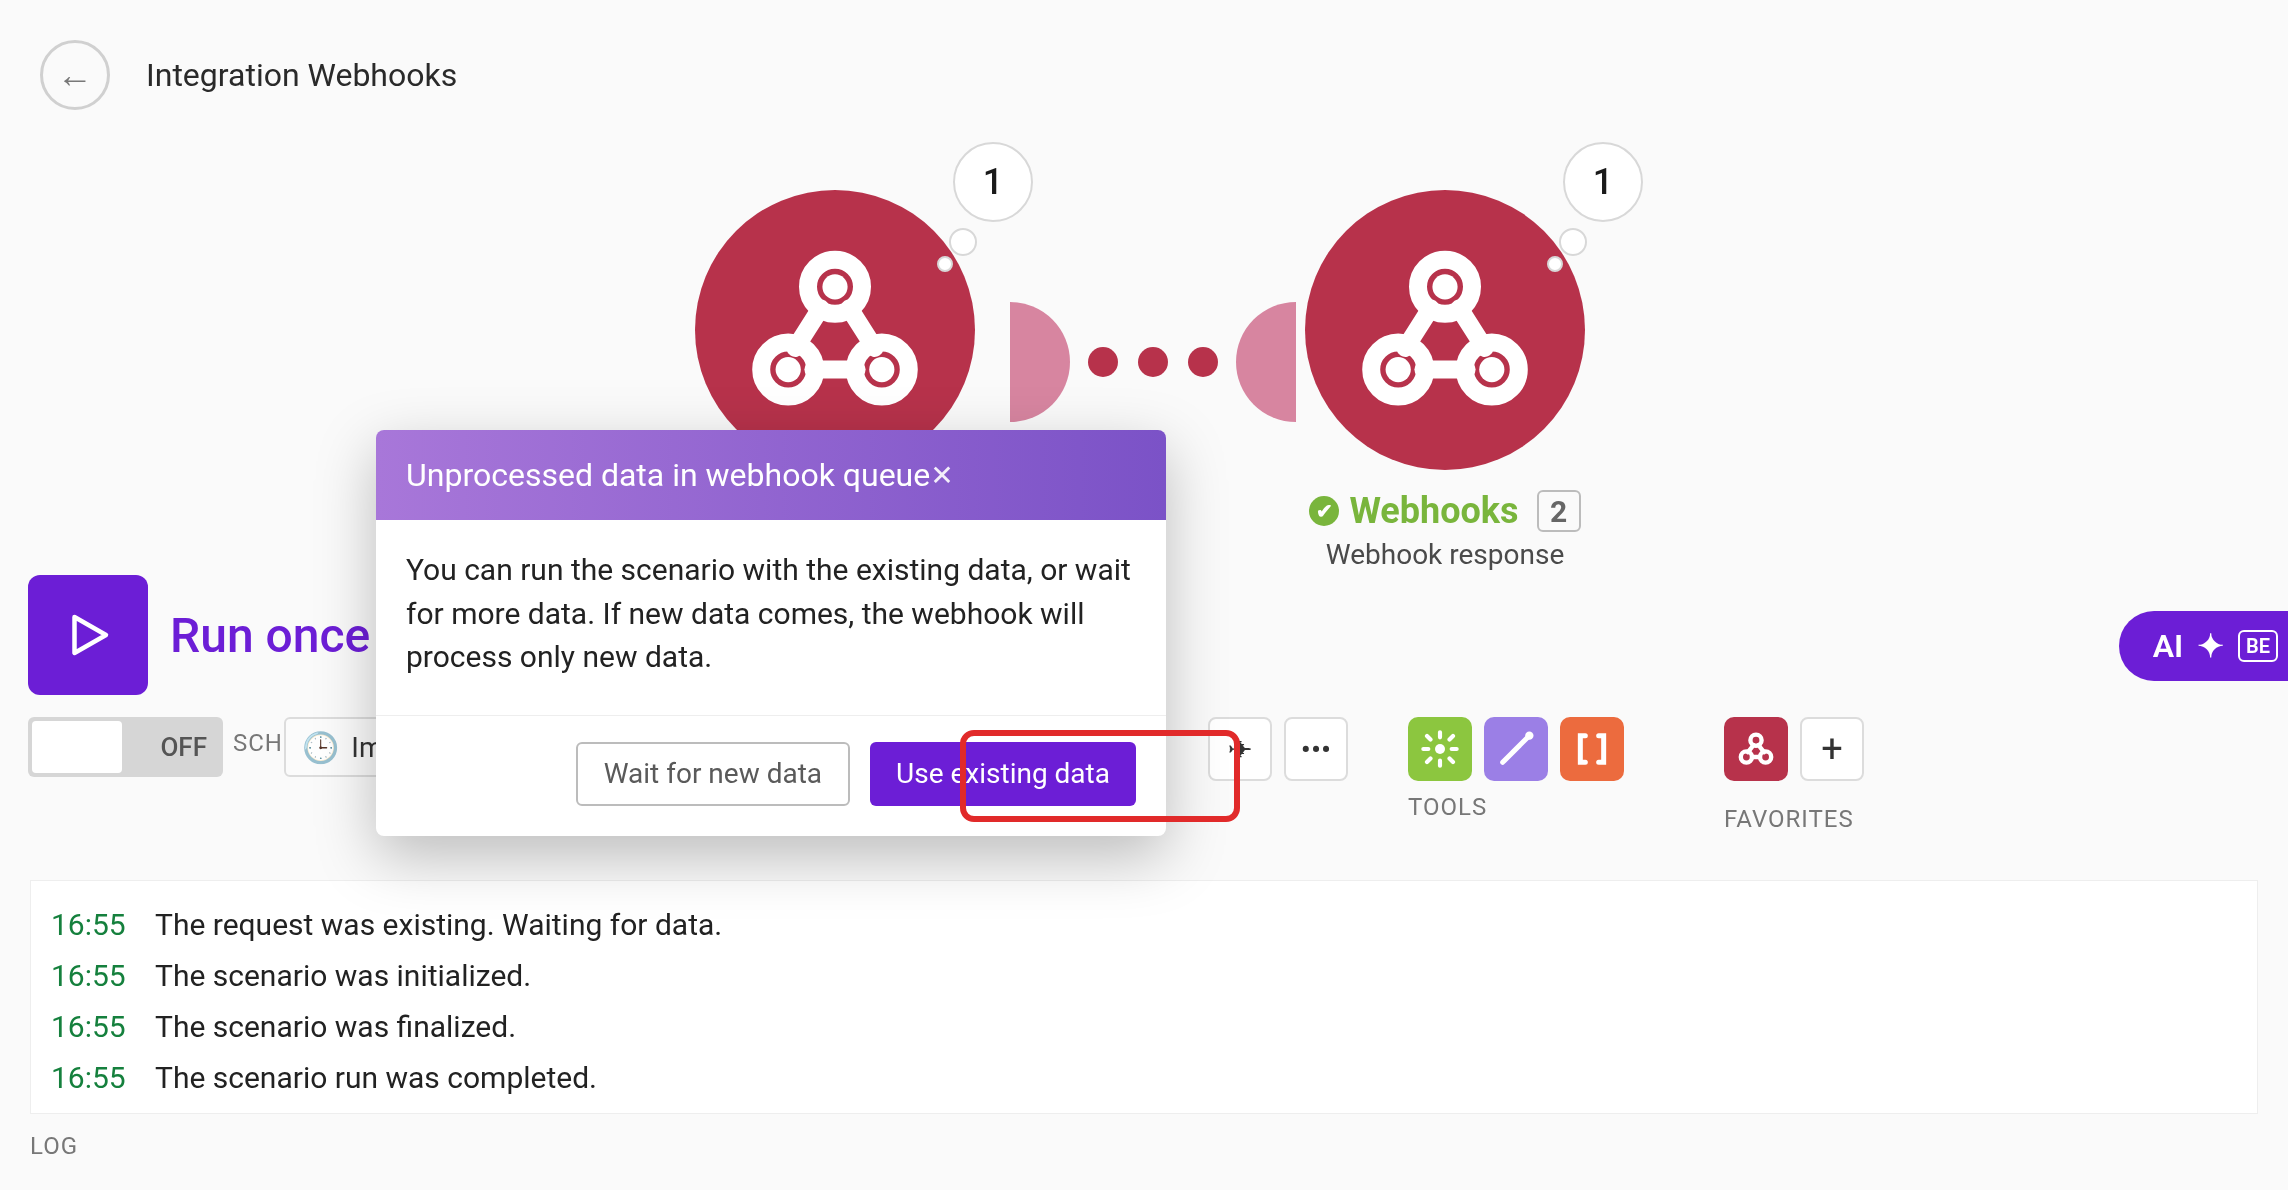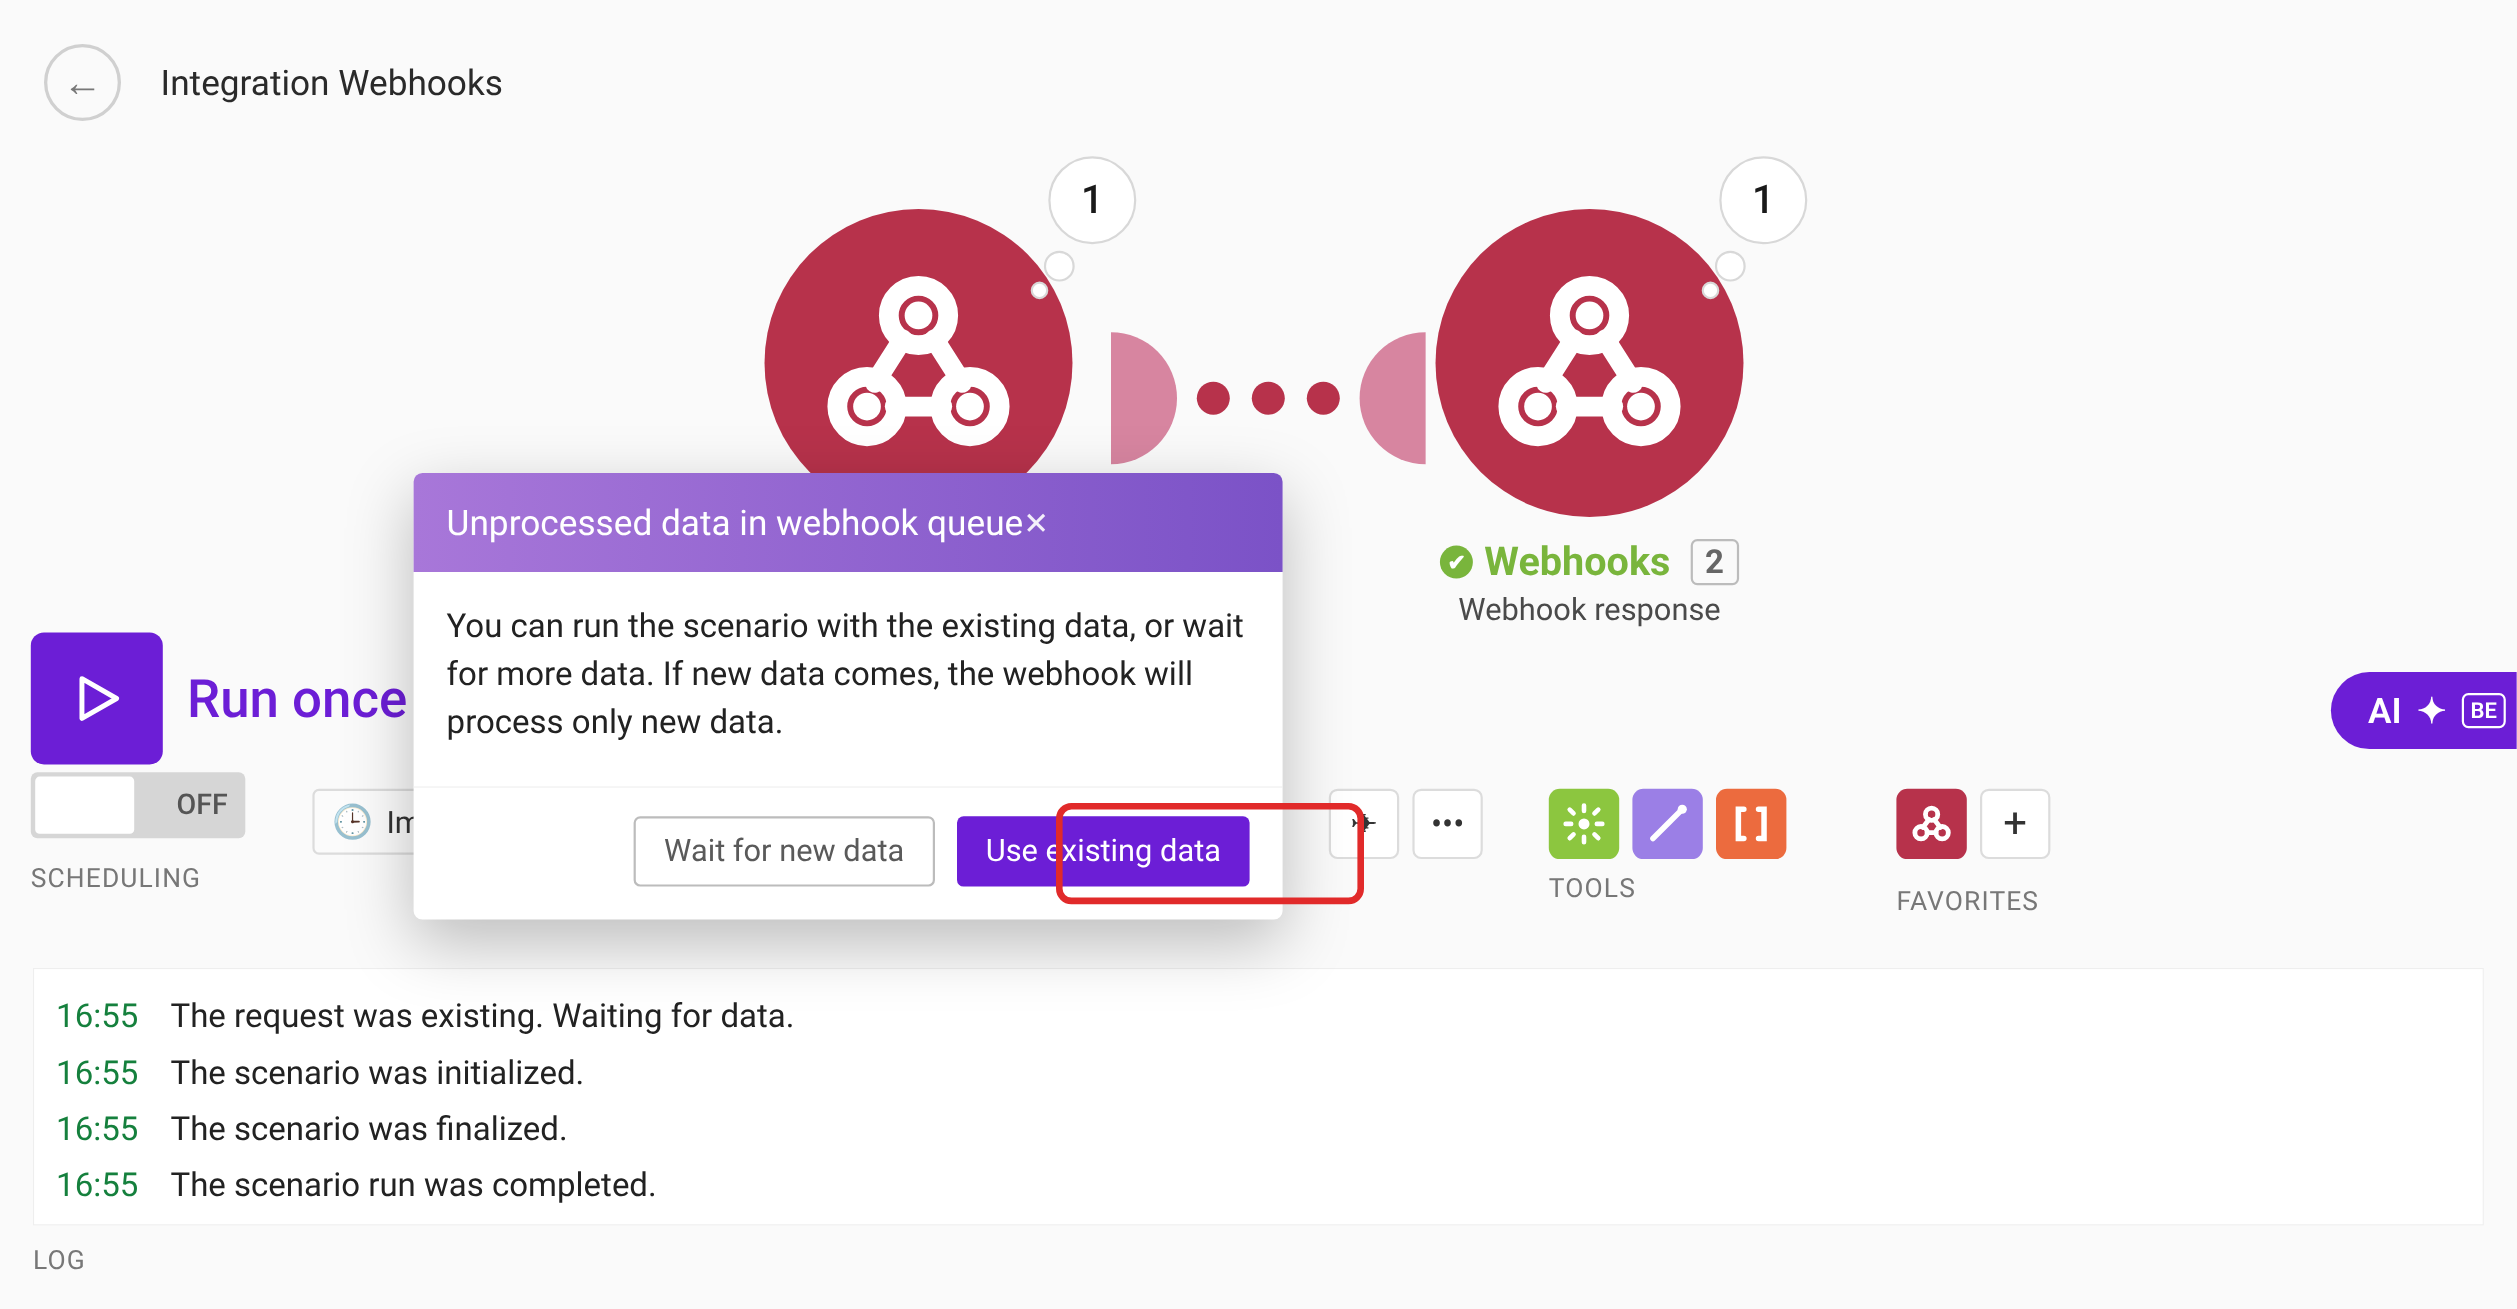--- a/index.html
+++ b/index.html
@@ -146,22 +146,22 @@
     display: flex; align-items: center; justify-content: center;
     cursor: pointer;
   }
   .run-btn svg { width: 54px; height: 54px; }
   .run-label {
     font-size: 48px; color: #6c1ed6;
     font-weight: 500;
     align-self: center;
   }
   .scheduling {
-    display: flex; flex-direction: column; gap: 10px;
-    position: absolute; top: 127px; left: 0;
+    display: flex; flex-direction: row; gap: 10px;
+    position: absolute; top: 142px; left: 0;
   }
   .toggle {
     width: 195px; height: 60px;
     border-radius: 6px;
     background: #d6d6d6;
     position: relative;
     display: flex; align-items: center; justify-content: flex-end;
     padding-right: 16px;
     font-size: 26px; color: #555; font-weight: 500;
   }

